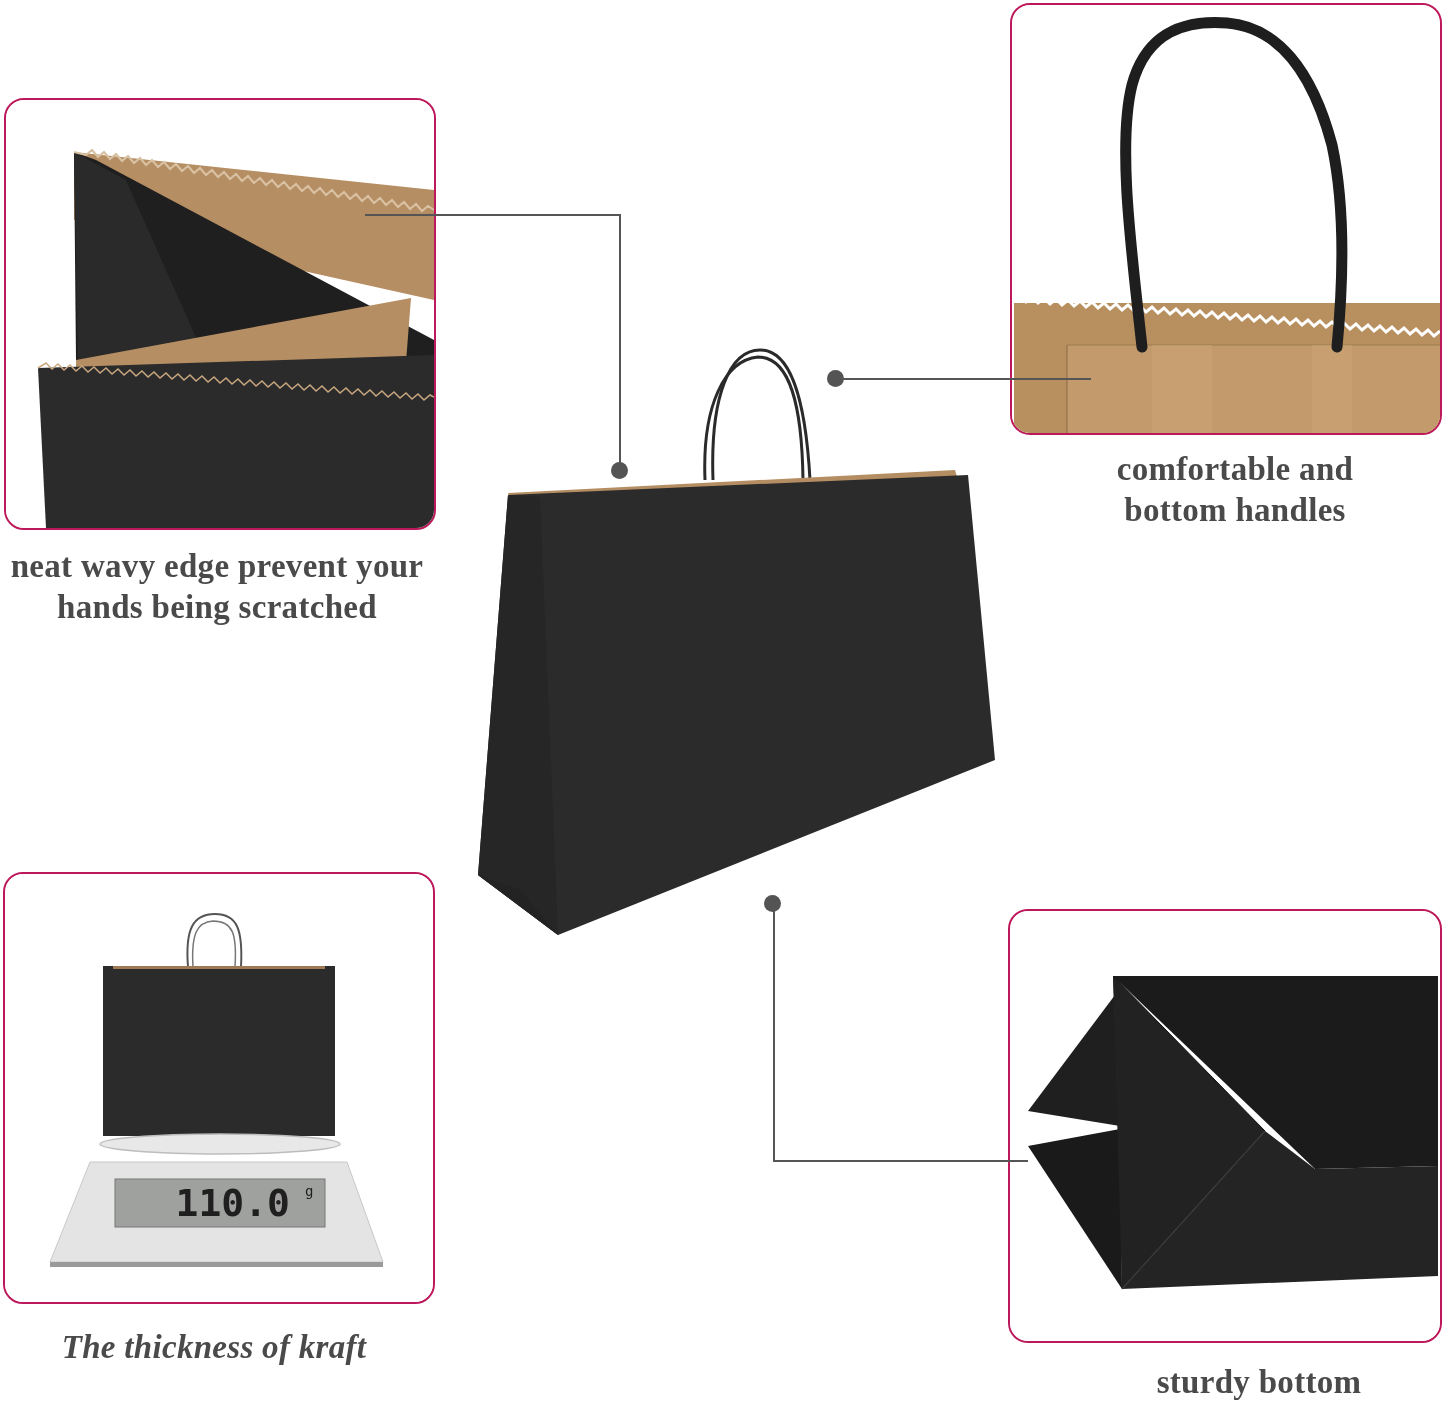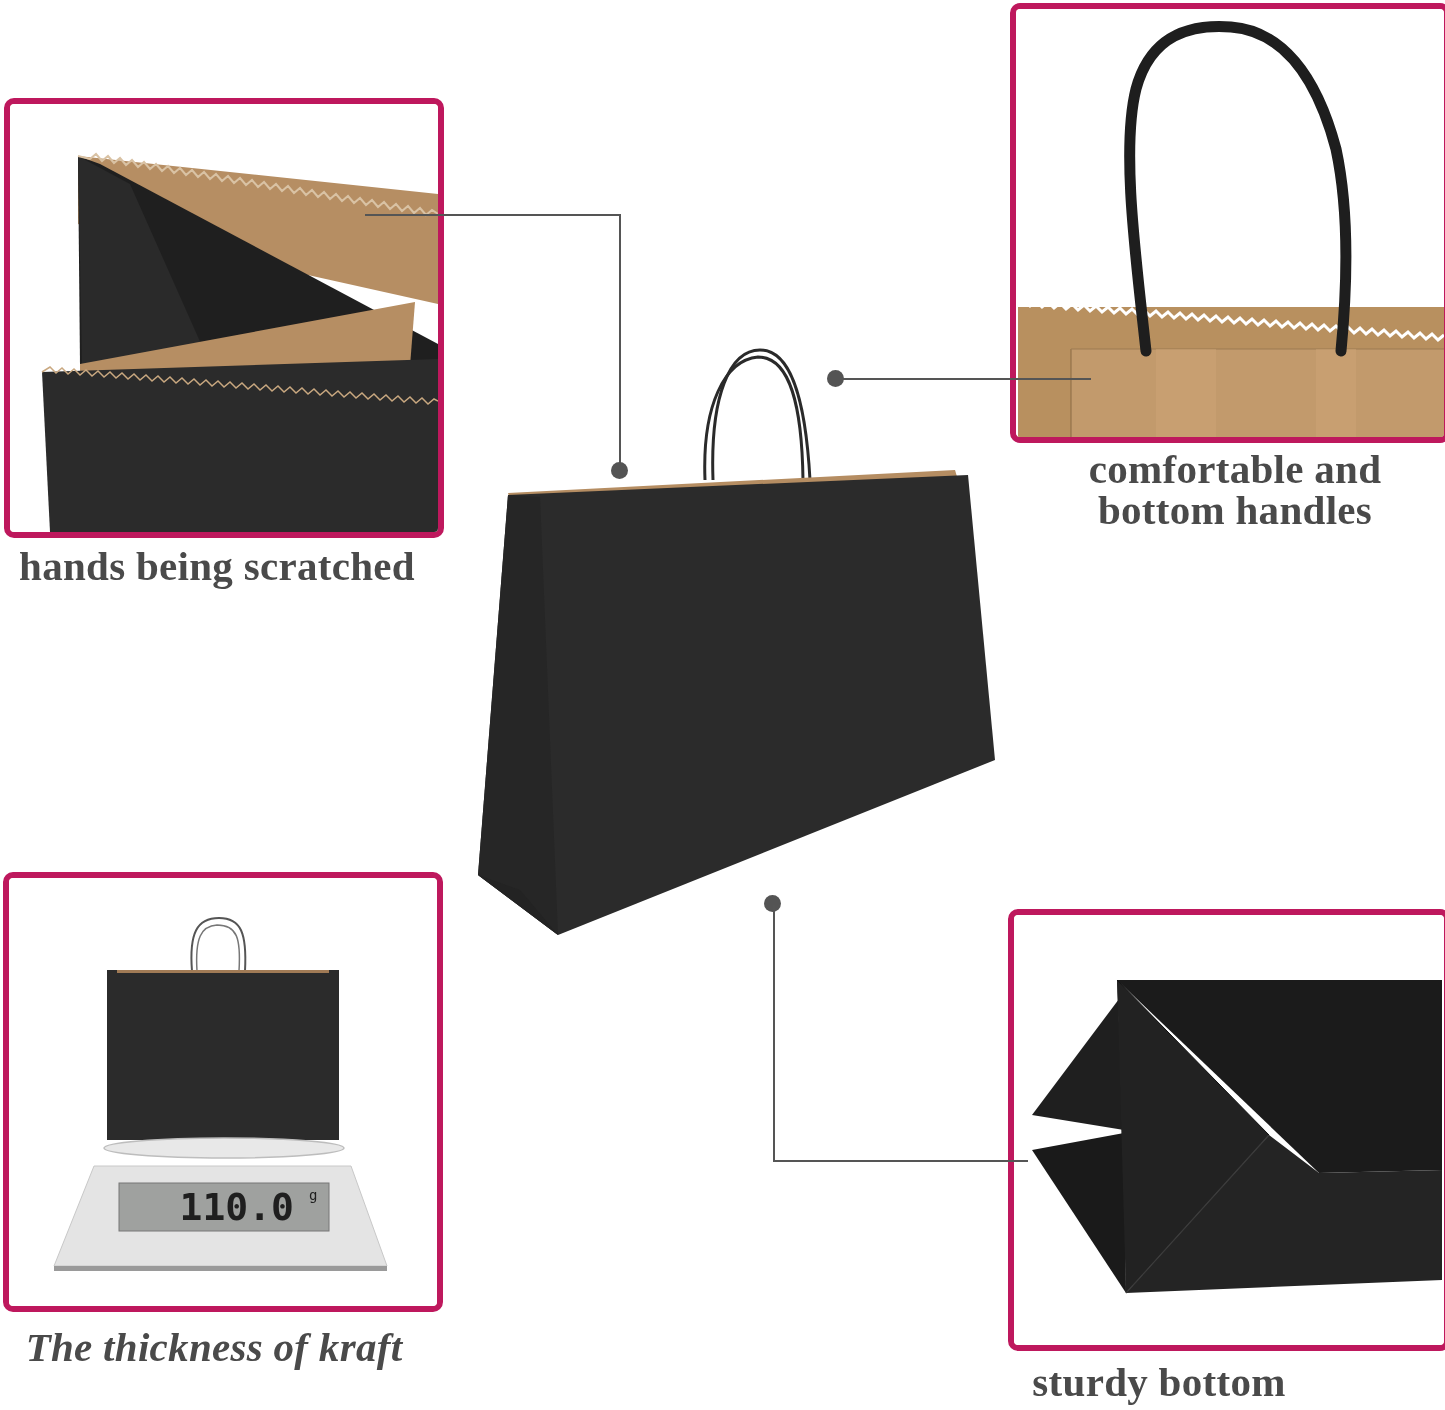--- a/index.html
+++ b/index.html
@@ -1,19 +1,19 @@
 <!DOCTYPE html>
 <html><head>
 <meta charset="utf-8">
 <style>
   html, body { margin:0; padding:0; background:#ffffff; }
   body { width:1445px; height:1410px; position:relative; overflow:hidden; font-family:"Liberation Serif","DejaVu Serif",serif; }
-  .panel { position:absolute; border:6px solid #be185d; border-radius:10px; background:#b91c1c; overflow:hidden; box-shadow: inset 0 0 0 3px #e6e6e6; }
+  .panel { position:absolute; border:2px solid #be185d; border-radius:20px; background:#b91c1c; overflow:hidden; box-shadow: inset 0 0 0 3px #e6e6e6; }
   .panel svg { position:absolute; left:0; top:0; width:100%; height:100%; }
-  .caption { position:absolute; text-align:center; color:#4a4a4a; font-weight:bold; font-size:41px; line-height:41px; letter-spacing:0.3px; }
+  .caption { position:absolute; text-align:center; color:#4a4a4a; font-weight:bold; font-size:33px; line-height:41px; letter-spacing:0.3px; }
   .connector { position:absolute; background:#555; }
   .dot { position:absolute; width:17px; height:17px; border-radius:50%; background:#545454; }
   .main-bag { position:absolute; left:470px; top:335px; width:570px; height:610px; }
   .lcd-text { font-family:"DejaVu Sans Mono","Liberation Mono",monospace; }
 </style>
 </head>
 <body>
 
 <div class="main-bag">
   <svg viewBox="0 0 570 610" width="570" height="610">
@@ -41,20 +41,21 @@
 
     <polyline points="68,52 80,55 86,50 92,57 98,52 104,59 110,54 116,61 122,56 128,63 134,58 140,65 146,60 152,67 158,62 164,69 170,64 176,71 182,66 188,73 194,68 200,75 206,70 212,77 218,72 224,79 230,74 236,81 242,76 248,83 254,78 260,85 266,80 272,87 278,82 284,89 290,84 296,91 302,86 308,93 314,88 320,95 326,90 332,97 338,92 344,99 350,94 356,101 362,96 368,103 374,98 380,105 386,100 392,107 398,102 404,109 410,104 416,111 422,106 428,110" fill="none" stroke="#d9c2a4" stroke-width="2"></polyline>
 
     <polygon points="70,260 405,198 400,262 70,278" fill="#b68e63"></polygon>
 
     <polygon points="32,268 428,255 428,428 40,428" fill="#2b2b2b"></polygon>
     <polyline points="32,268 40,263 46,269 52,264 58,270 64,265 70,271 76,266 82,272 88,267 94,273 100,268 106,274 112,269 118,275 124,270 130,276 136,271 142,277 148,272 154,278 160,273 166,279 172,274 178,280 184,275 190,281 196,276 202,282 208,277 214,283 220,278 226,284 232,279 238,285 244,280 250,286 256,281 262,287 268,282 274,288 280,283 286,289 292,284 298,290 304,285 310,291 316,286 322,292 328,287 334,293 340,288 346,294 352,289 358,295 364,290 370,296 376,291 382,297 388,292 394,298 400,293 406,299 412,294 418,300 424,295 428,297" fill="none" stroke="#c9a880" stroke-width="1.5"></polyline>
   </svg>
 </div>
 <div class="caption" style="left:0px; top:546px; width:434px;">
+  <div>neat wavy edge prevent your</div>
   <div>hands being scratched</div>
 </div>
 
 <div class="panel" style="left:1010px; top:3px; width:428px; height:428px;">
   <svg viewBox="0 0 428 428">
     <rect width="428" height="428" fill="#ffffff"></rect>
 
     <rect x="2" y="298" width="426" height="130" fill="#b8905f"></rect>
     <polyline points="2,296 8,291 14,297 20,292 26,298 32,293 38,299 44,294 50,300 56,295 62,301 68,296 74,302 80,297 86,303 92,298 98,304 104,299 110,305 116,300 122,306 128,301 134,307 140,302 146,308 152,303 158,309 164,304 170,310 176,305 182,311 188,306 194,312 200,307 206,313 212,308 218,314 224,309 230,315 236,310 242,316 248,311 254,317 260,312 266,318 272,313 278,319 284,314 290,320 296,315 302,321 308,316 314,322 320,317 326,323 332,318 338,324 344,319 350,325 356,320 362,326 368,321 374,327 380,322 386,328 392,323 398,329 404,324 410,330 416,325 422,331 428,326" fill="none" stroke="#ffffff" stroke-width="3"></polyline>
 
@@ -101,21 +102,21 @@
     <rect width="430" height="430" fill="#ffffff"></rect>
     <polygon points="103,65 428,65 428,255 305,258" fill="#1b1b1b"></polygon>
     <polygon points="103,65 108,80 18,200 110,215" fill="#1f1f1f"></polygon>
     <polygon points="18,235 110,218 112,378" fill="#1a1a1a"></polygon>
     <polygon points="103,65 255,220 112,378" fill="#222222"></polygon>
     <polygon points="255,220 305,258 428,255 428,365 112,378" fill="#242424"></polygon>
     <line x1="255" y1="220" x2="112" y2="378" stroke="#3a3a3a" stroke-width="1.2"></line>
     <line x1="103" y1="65" x2="255" y2="220" stroke="#111" stroke-width="1"></line>
   </svg>
 </div>
-<div class="caption" style="left:1014px; top:1362px; width:290px;text-align:center;">
+<div class="caption" style="left:1114px; top:1362px; width:290px;text-align:center;">
   <div>sturdy bottom</div>
 </div>
 
 <div class="connector" style="left:365px; top:214px; width:255px; height:1.5px;"></div>
 <div class="connector" style="left:619px; top:214px; width:1.5px; height:256px;"></div>
 <div class="dot" style="left:611px; top:462px;"></div>
 
 <div class="connector" style="left:836px; top:378px; width:255px; height:1.5px;"></div>
 <div class="dot" style="left:827px; top:370px;"></div>
 

